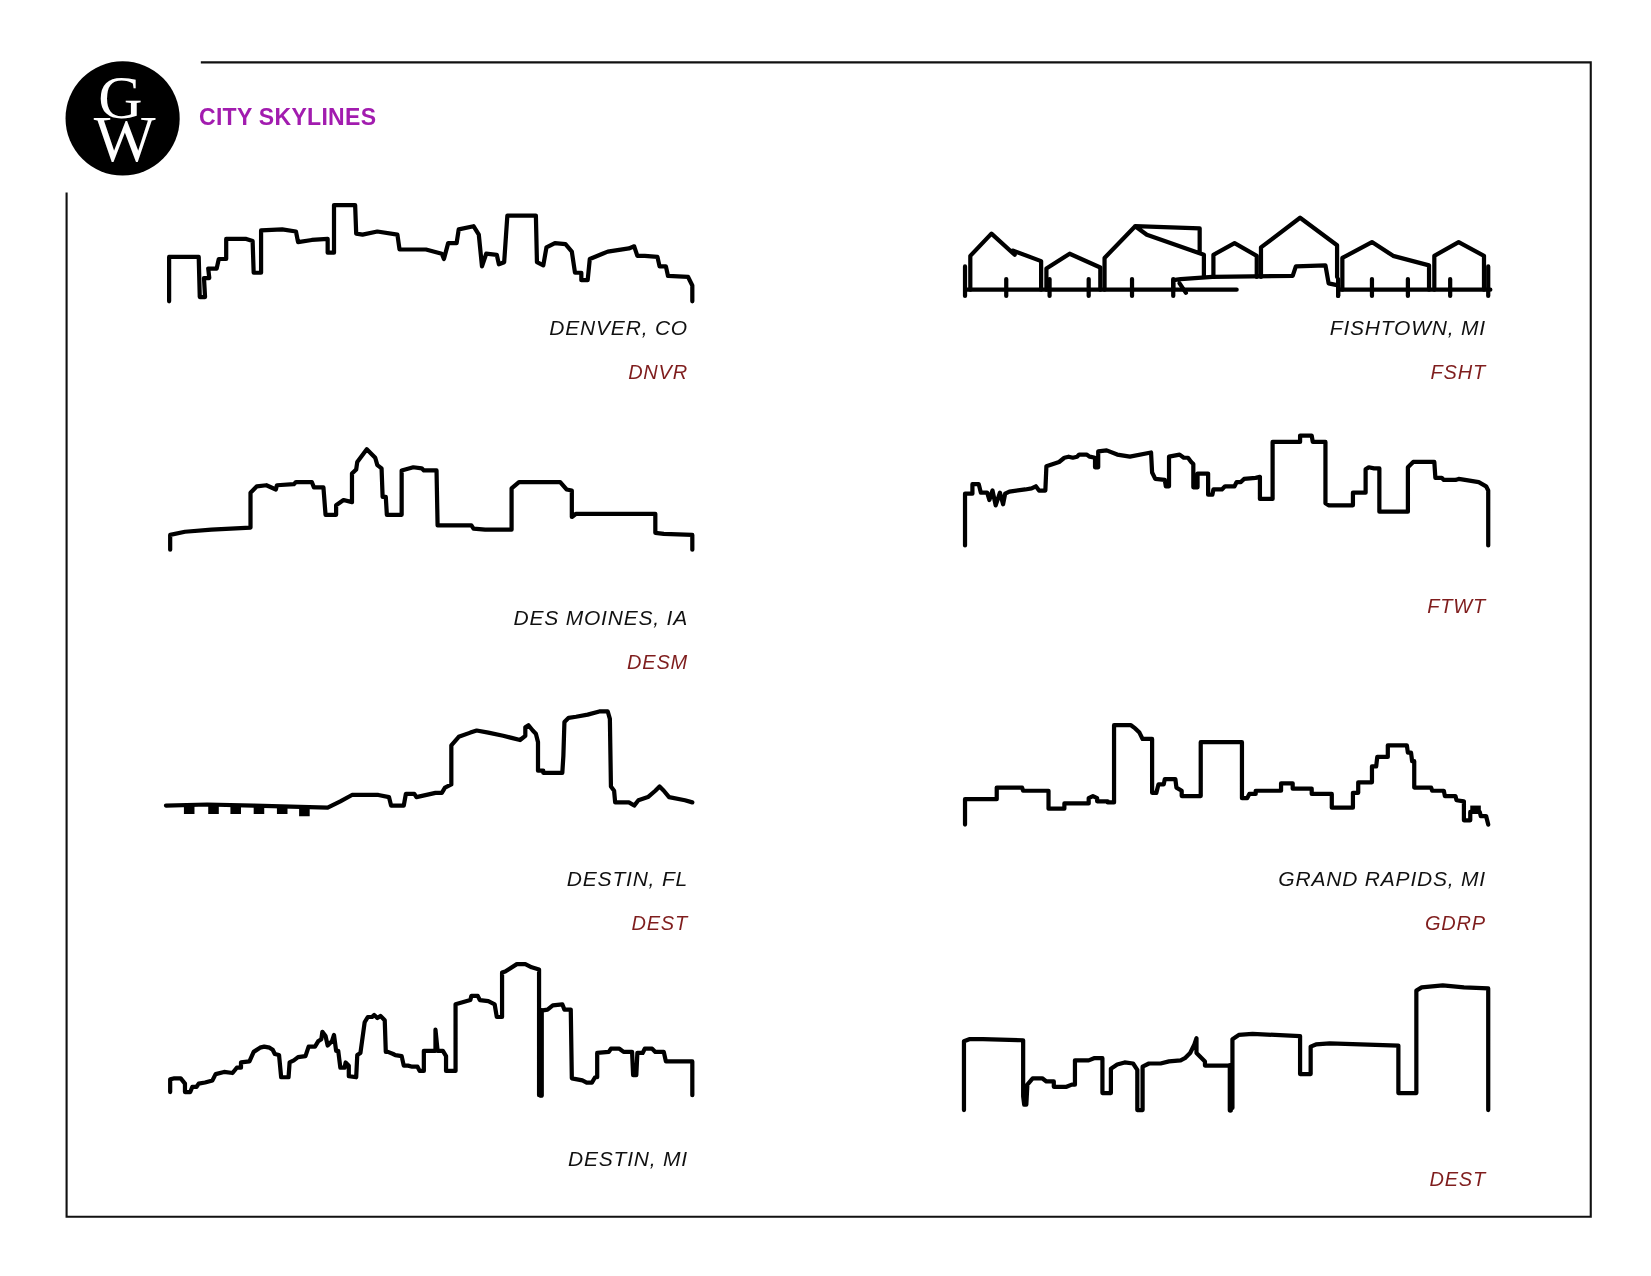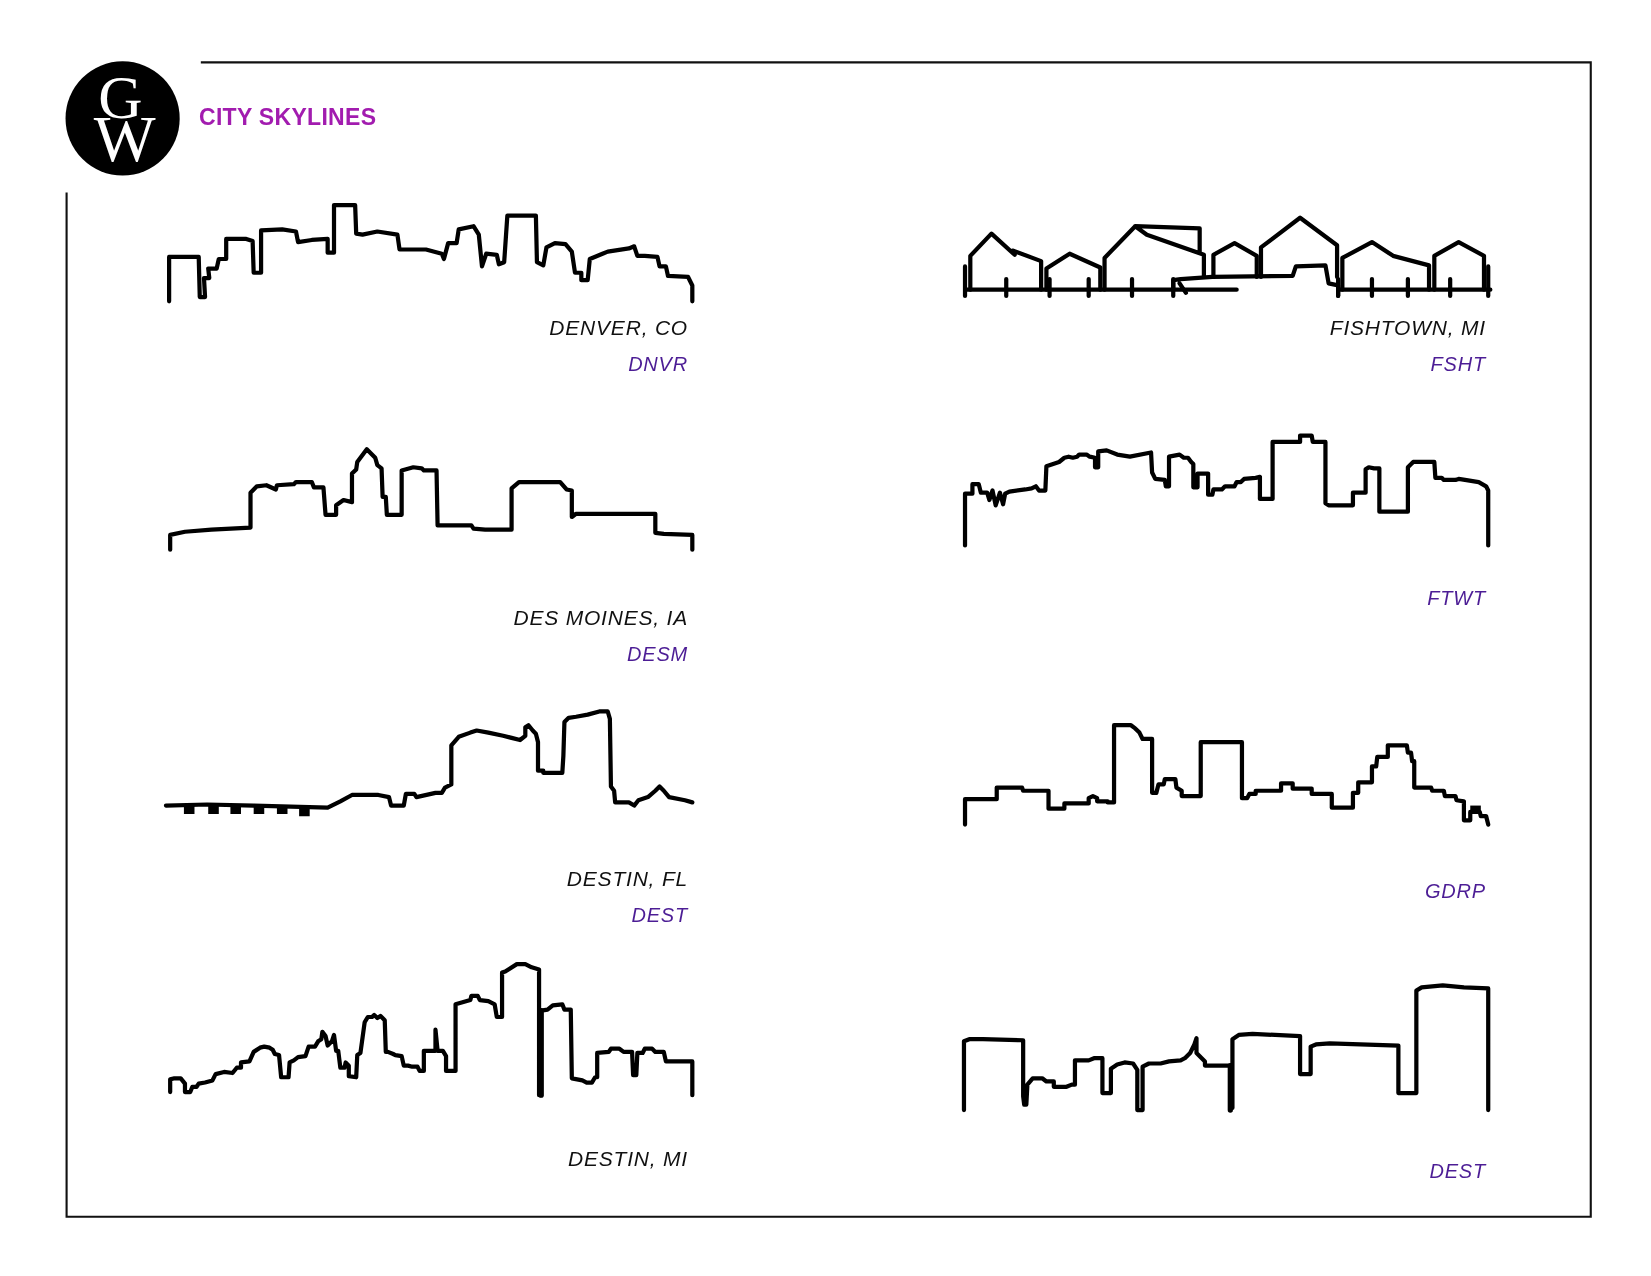--- a/index.html
+++ b/index.html
@@ -3,21 +3,21 @@
 <meta charset="utf-8">
 <style>
   html, body { margin:0; padding:0; background:#ffffff; }
   body { width:1651px; height:1276px; position:relative; overflow:hidden; font-family:"Liberation Sans", "DejaVu Sans", sans-serif; color:#111; }
   #art { position:absolute; left:0; top:0; width:1651px; height:1276px; }
   .sk { fill:none; stroke:#000; stroke-width:4; stroke-linejoin:round; stroke-linecap:round; }
   .frame { fill:none; stroke:#111; stroke-width:2; }
   .title { position:absolute; left:199px; top:104px; font-size:23px; font-weight:bold; letter-spacing:0.3px; color:#a21caf; white-space:nowrap; }
   .card-label { position:absolute; width:520px; text-align:right;font-style:italic; }
   .city { font-size:21px; letter-spacing:0.8px; color:#111; line-height:24px; white-space:nowrap; }
-  .code { font-size:20px; letter-spacing:0.8px; color:#4c1d95; line-height:24px; margin-top:12px; white-space:nowrap; }
+  .code { font-size:20px; letter-spacing:0.8px; color:#7f1d1d; line-height:24px; margin-top:20px; white-space:nowrap; }
 </style>
 </head>
 <body>
 
 <svg id="art" viewBox="0 0 1562 1207" preserveAspectRatio="none" xmlns="http://www.w3.org/2000/svg">
 
   <g>
     <polyline class="frame" points="190,59 1505,59 1505,1151 63,1151 63,182"></polyline>
   </g>
 
@@ -88,20 +88,21 @@
   <div class="code">DESM</div>
 </div>
 <div class="card-label" style="left:966px; top:574px;">
   <div class="code">FTWT</div>
 </div>
 <div class="card-label" style="left:168px; top:867px;">
   <div class="city">DESTIN, FL</div>
   <div class="code">DEST</div>
 </div>
 <div class="card-label" style="left:966px; top:867px;">
+  <div class="city">GRAND RAPIDS, MI</div>
   <div class="code">GDRP</div>
 </div>
 <div class="card-label" style="left:168px; top:1147px;">
   <div class="city">DESTIN, MI</div>
 </div>
 <div class="card-label" style="left:966px; top:1147px;">
   <div class="code">DEST</div>
 </div>
 
 </body></html>

